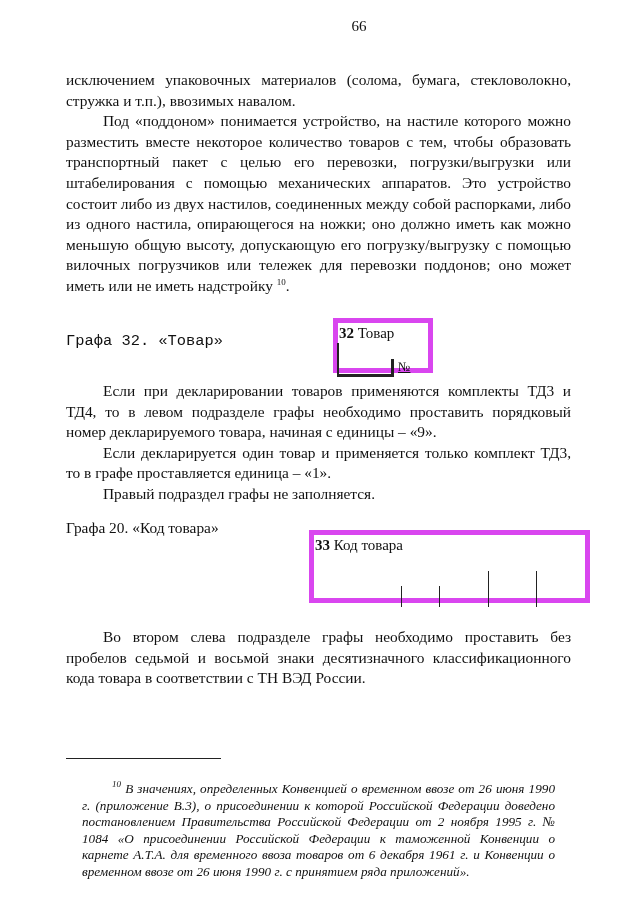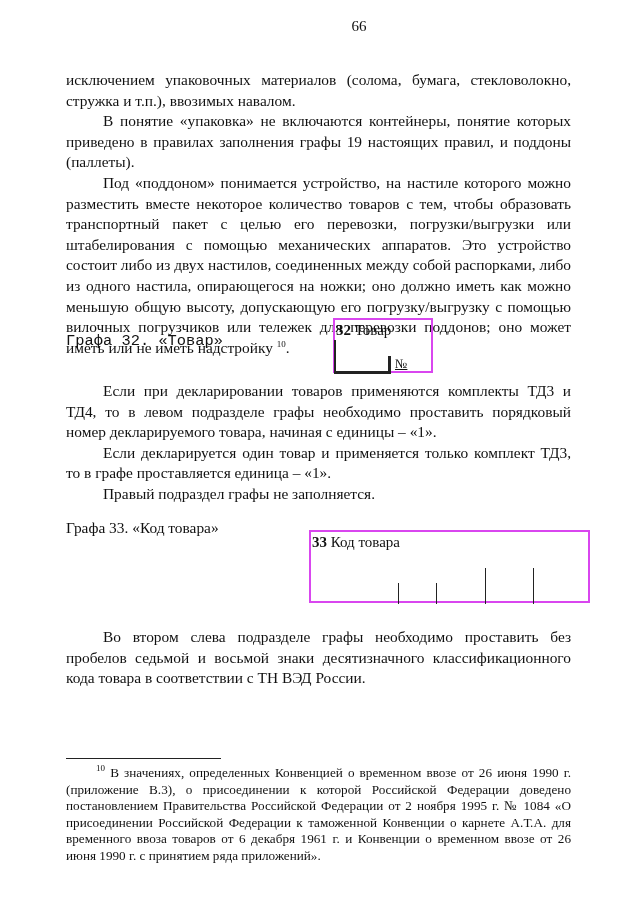--- a/index.html
+++ b/index.html
@@ -3,58 +3,57 @@
 <meta charset="utf-8">
 <style>
   html, body { margin: 0; padding: 0; background: #ffffff; }
   body { width: 640px; height: 900px; position: relative; overflow: hidden;
          font-family: "Liberation Serif", "DejaVu Serif", serif; color: #111; }
   .page-number { position: absolute; top: 18px; left: 0; width: 640px; text-align: center; font-size: 15px; padding-left: 39px; }
   .block { position: absolute; left: 66px; width: 505px; font-size: 15.4px; line-height: 20.6px; text-align: justify; }
   .block p { margin: 0; font-family: Liberation Serif, serif; }
   .indent { text-indent: 37px; }
   .label { position: absolute; font-size: 15.4px; line-height: 20px; }
-  .form-box { position: absolute; border: 2px solid #d946ef; box-sizing: border-box; }
+  .form-box { position: absolute; border: 5px solid #d946ef; box-sizing: border-box; }
   .form-box .title { position: absolute; left: 1px; top: 1px; font-size: 15px; line-height: 18px; white-space: nowrap; }
   .form-box .title b { font-weight: bold; }
   .rule { position: absolute; background: #222; }
   .footnote-rule { position: absolute; left: 66px; top: 758px; width: 155px; height: 1px; background: #222; }
   .footnote { position: absolute; left: 66px; top: 765px; width: 505px; font-size: 13.2px; line-height: 16.5px; text-align: justify; }
-  .footnote p { margin: 0; text-indent: 30px; }
+  .footnote p { margin: 16px; text-indent: 30px; font-style: italic; }
   sup { font-size: 9px; vertical-align: 6px; line-height: 0; }
   .last-line { text-align-last: left; }
 </style>
 </head>
 <body>
 
 <div class="page-number">66</div>
 
 <div class="block" style="top:70px;">
   <p class="last-line">исключением упаковочных материалов (солома, бумага, стекловолокно, стружка и т.п.), ввозимых навалом.</p>
-  <p class="indent last-line">В понятие «упаковка» не включаются контейнеры, понятие которых приведено в правилах заполнения графы 19 настоящих правил, и поддоны (паллеты).</p>
   <p class="indent last-line"><span>Под «поддоном» понимается устройство, на настиле которого можно разместить вместе некоторое количество товаров с тем, чтобы образовать транспортный пакет с целью его перевозки, погрузки/выгрузки или штабелирования с помощью механических аппаратов. Это устройство состоит либо из двух настилов, соединенных между собой распорками, либо из одного настила, опирающегося на ножки; оно должно иметь как можно меньшую общую высоту, допускающую его погрузку/выгрузку с помощью вилочных погрузчиков или тележек для перевозки поддонов; оно может иметь или не иметь надстройку</span> <sup>10</sup><span>.</span></p>
 </div>
 
 <div class="label" style="left:66px; top:331px;font-family:Liberation Mono, monospace;">Графа 32. «Товар»</div>
 
 <div class="form-box" style="left:333px; top:318px; width:100px; height:55px;">
   <div class="title"><b>32</b> <span>Товар</span></div>
   <div class="rule" style="left:-1px; top:51px; width:55px; height:3px;"></div>
   <div class="rule" style="left:-1px; top:20px; width:2px; height:34px;"></div>
   <div class="rule" style="left:53px; top:36px; width:3px; height:18px;"></div>
   <div style="position:absolute; left:60px; top:36px; font-size:13px; text-decoration:underline;">№</div>
 </div>
 
 <div class="block" style="top:381px;">
-  <p class="indent last-line">Если при декларировании товаров применяются комплекты ТД3 и ТД4, то в левом подразделе графы необходимо проставить порядковый номер декларируемого товара, начиная с единицы – «1».</p>
+  <p class="indent last-line">Если при декларировании товаров применяются комплекты ТД3 и ТД4, то в левом подразделе графы необходимо проставить порядковый номер декларируемого товара, начиная с единицы – «9».</p>
   <p class="indent last-line">Если декларируется один товар и применяется только комплект ТД3, то в графе проставляется единица – «1».</p>
   <p class="indent last-line">Правый подраздел графы не заполняется.</p>
 </div>
 
-<div class="label" style="left:66px; top:518px;">Графа 33. «Код товара»</div>
+<div class="label" style="left:66px; top:518px;">Графа 20. «Код товара»</div>
 
 <div class="form-box" style="left:293px; top:530px; width:281px; height:73px;margin-left:16px;">
   <div class="title"><b>33</b> <span>Код товара</span></div>
   <div class="rule" style="left:87px; top:51px; width:1px; height:21px;"></div>
   <div class="rule" style="left:125px; top:51px; width:1px; height:21px;"></div>
   <div class="rule" style="left:174px; top:36px; width:1px; height:36px;"></div>
   <div class="rule" style="left:222px; top:36px; width:1px; height:36px;"></div>
 </div>
 
 <div class="block" style="top:627px;">

